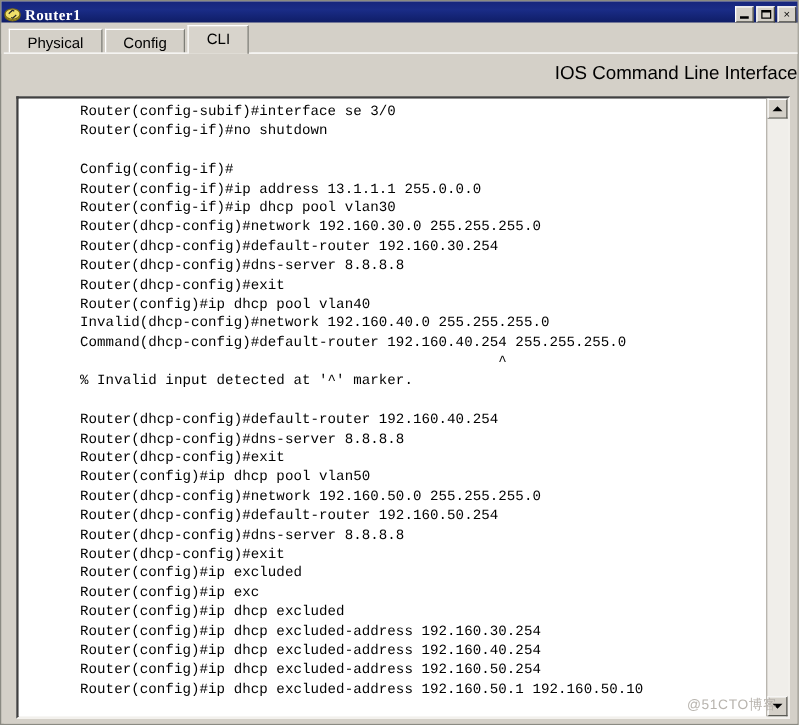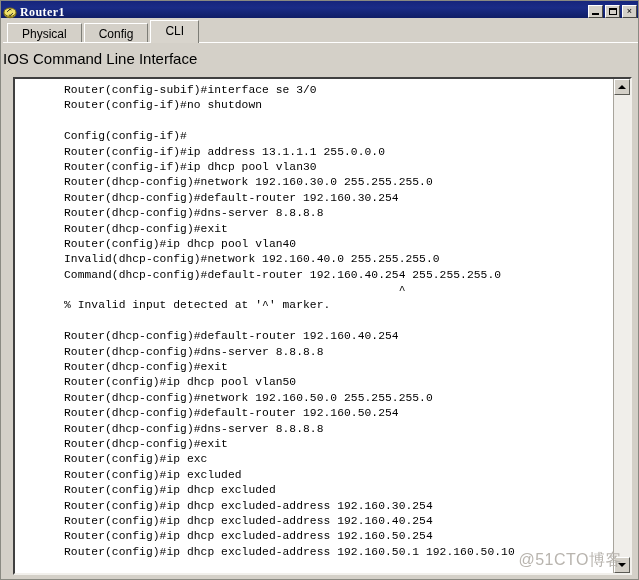--- a/index.html
+++ b/index.html
@@ -101,21 +101,21 @@
     position: absolute;
     left: 2px; top: 41px;
     width: 635px; height: 537px;
     background: #d4d0c8;
     border-top: 1px solid #ffffff;
   }
   #cli-heading {
     position: absolute;
     left: 0; top: 7px;
     width: 635px;
-    text-align: left;
+    text-align: right;
     font-family: "Liberation Sans", sans-serif;
     font-size: 15px;
     color: #000;
   }
 
   
   #terminal-wrap {
     position: absolute;
     left: 10px; top: 34px;
     width: 619px; height: 498px;
@@ -179,21 +179,21 @@
     width: 16px; bottom: 0;
     background: #f0eeea;
   }
   #sb-bottom { position: absolute; left: 0; bottom: 0; }
 
   
   #watermark {
     position: absolute;
     right: 16px; bottom: 8px;
     font-family: "Liberation Sans", sans-serif;
-    font-size: 16px;
+    font-size: 11px;
     color: #b8b4ae;
     letter-spacing: 0.5px;
     pointer-events: none;
     z-index: 20;
   }
 </style>
 </head>
 <body>
 
 <div id="app">
@@ -252,22 +252,22 @@
           <div class="line">% Invalid input detected at '^' marker.</div>
           <div class="line">&nbsp;</div>
           <div class="line">Router(dhcp-config)#default-router 192.160.40.254</div>
           <div class="line">Router(dhcp-config)#dns-server 8.8.8.8</div>
           <div class="line">Router(dhcp-config)#exit</div>
           <div class="line">Router(config)#ip dhcp pool vlan50</div>
           <div class="line">Router(dhcp-config)#network 192.160.50.0 255.255.255.0</div>
           <div class="line">Router(dhcp-config)#default-router 192.160.50.254</div>
           <div class="line">Router(dhcp-config)#dns-server 8.8.8.8</div>
           <div class="line">Router(dhcp-config)#exit</div>
+          <div class="line">Router(config)#ip excluded</div>
           <div class="line">Router(config)#ip exc</div>
-          <div class="line">Router(config)#ip excluded</div>
           <div class="line">Router(config)#ip dhcp excluded</div>
           <div class="line">Router(config)#ip dhcp excluded-address 192.160.30.254</div>
           <div class="line">Router(config)#ip dhcp excluded-address 192.160.40.254</div>
           <div class="line">Router(config)#ip dhcp excluded-address 192.160.50.254</div>
           <div class="line">Router(config)#ip dhcp excluded-address 192.160.50.1 192.160.50.10</div>
         </div>
 
       <div id="scrollbar">
         <div class="sb-btn">
           <span class="arrow-up"></span>

